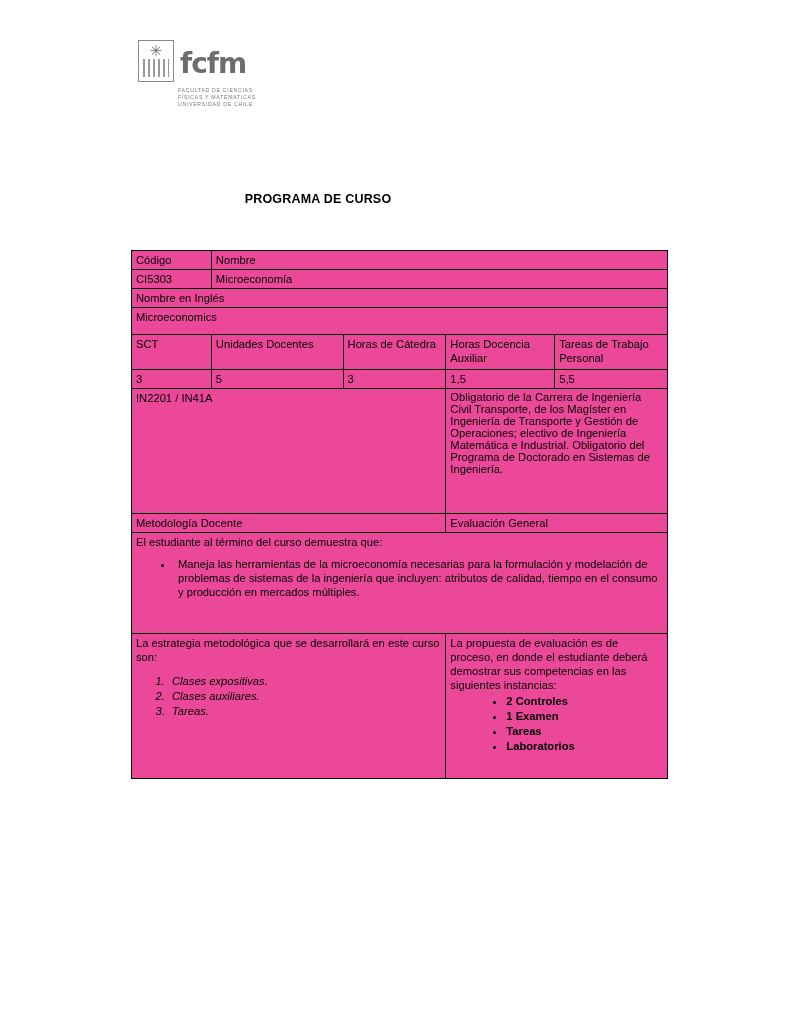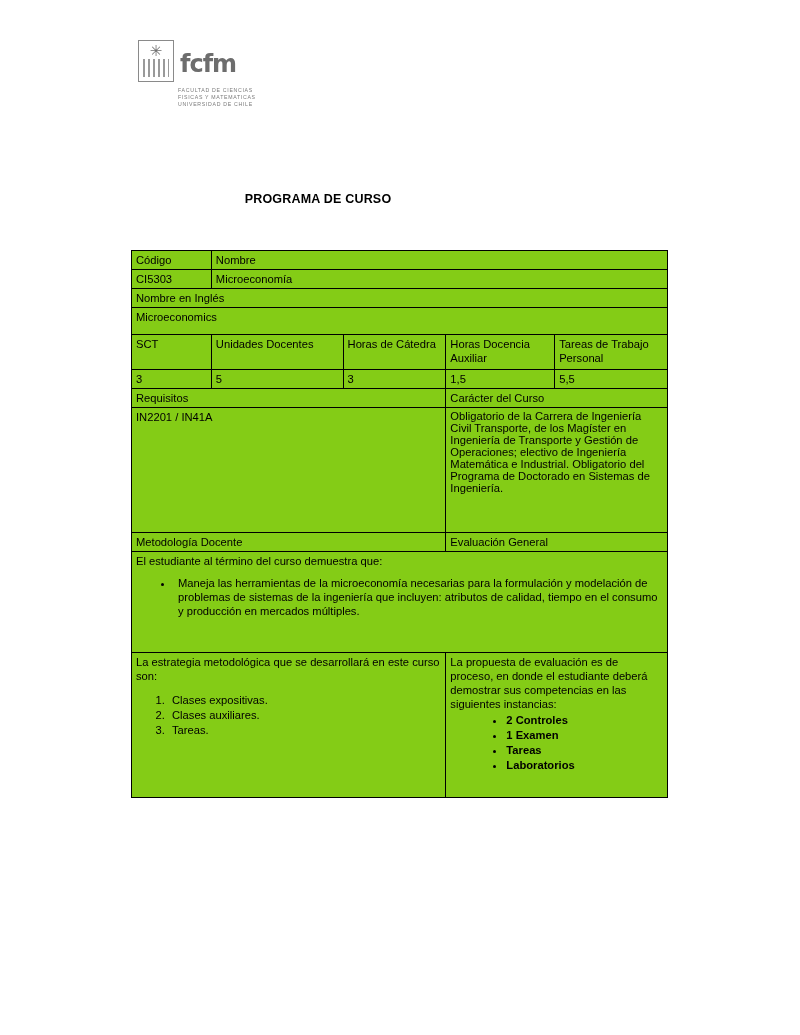--- a/index.html
+++ b/index.html
@@ -55,21 +55,21 @@
     right: 4px;
     bottom: 4px;
     top: 18px;
     background:
       repeating-linear-gradient(90deg, #9a9a9a 0 2px, #ffffff 2px 5px),
       #ffffff;
   }
   .logo-word {
     font-family: "DejaVu Sans", sans-serif;
     font-weight: bold;
-    font-size: 24px;
+    font-size: 28px;
     line-height: 36px;
     letter-spacing: -1px;
     color: #6d6d6d;
   }
   .logo-sub {
     margin-top: 5px;
     margin-left: 40px;
     font-size: 5.2px;
     letter-spacing: 0.7px;
     color: #7a7a7a;
@@ -98,38 +98,39 @@
     border-collapse: collapse;
     font-size: 11.2px;
     line-height: 14px;
   }
   .tbl td, .tbl th {
     border: 1px solid #000000;
     padding: 2px 4px;
     vertical-align: top;
     font-weight: normal;
     text-align: left;
-    background: #84cc16;
+    background: #ec4899;
   }
   .hd {
     background: #c0c0c0;
   }
   .ctr { text-align: center; }
 
   ul.bullets {
     margin: 8px 0 8px 0;
     padding-left: 38px;
   }
   ul.bullets li {
     margin-bottom: 1px;
     padding-left: 4px;
   }
   ol.numbers {
     margin: 10px 0 4px 0;
     padding-left: 32px;
+    font-style: italic;
   }
   ol.numbers li {
     margin-bottom: 1px;
     padding-left: 4px;
   }
   ul.inner-bullets {
     margin: 2px 0 0 0;
     padding-left: 56px;
   }
   ul.inner-bullets li { margin-bottom: 1px; font-weight: bold; }
@@ -196,24 +197,20 @@
       <td class="hd ctr">Tareas de Trabajo Personal</td>
     </tr>
     <tr>
       <td class="ctr">3</td>
       <td class="ctr">5</td>
       <td class="ctr" colspan="2">3</td>
       <td class="ctr">1,5</td>
       <td class="ctr">5,5</td>
     </tr>
 
-    <tr>
-      <td class="hd ctr" colspan="4">Requisitos</td>
-      <td class="hd ctr" colspan="2">Carácter del Curso</td>
-    </tr>
     <tr>
       <td class="tall-120" colspan="4">IN2201 / IN41A</td>
       <td colspan="2" style="line-height:12px">Obligatorio de la Carrera de Ingeniería Civil Transporte, de los Magíster en Ingeniería de Transporte y Gestión de Operaciones; electivo de Ingeniería Matemática e Industrial. Obligatorio del Programa de Doctorado en Sistemas de Ingeniería.</td>
     </tr>
 
     <tr>
       <td class="hd" colspan="4">Metodología Docente</td>
       <td class="hd" colspan="2">Evaluación General</td>
     </tr>
 

